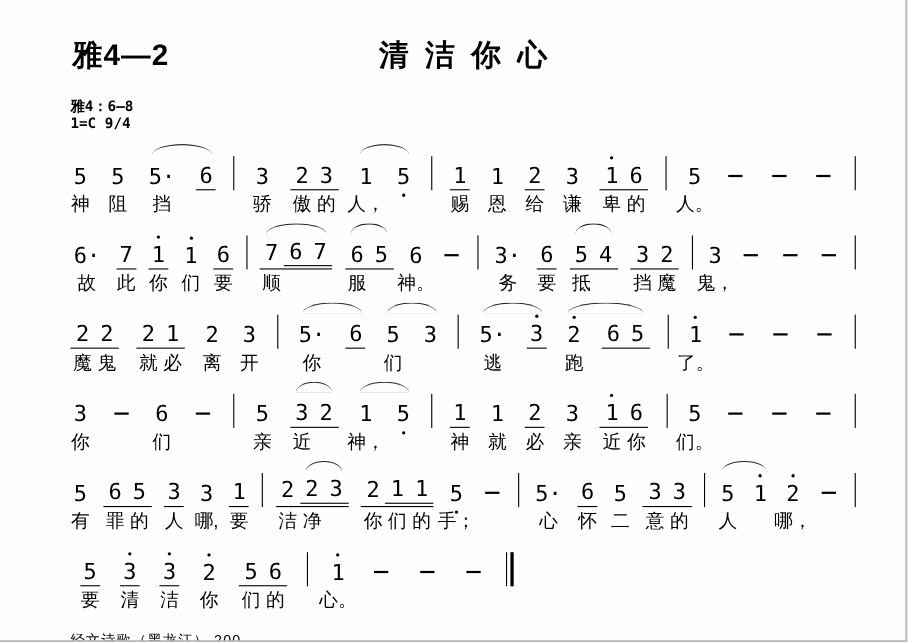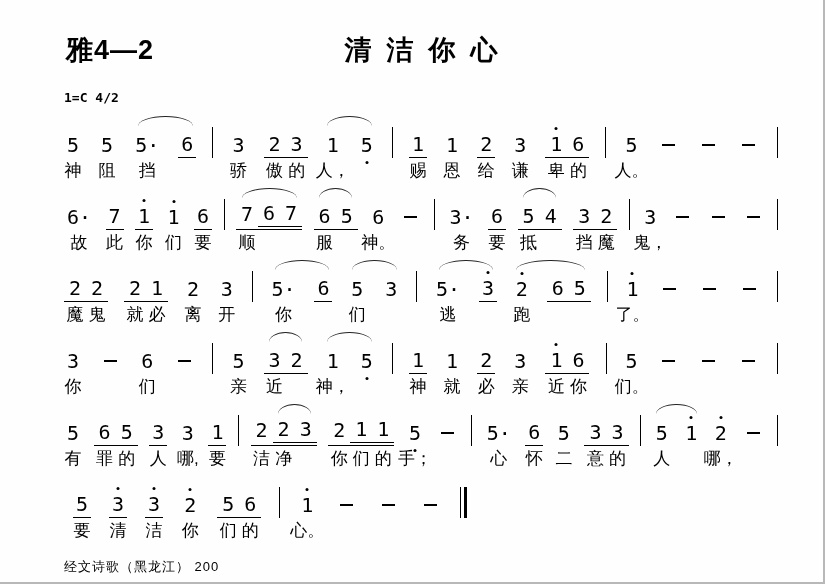--- a/index.html
+++ b/index.html
@@ -44,21 +44,22 @@
 </head>
 <body>
 
 <div class="page">
   <div class="content">
     <div class="header">
       <div class="stamp">雅4—2</div>
       <div class="title">清洁你心</div>
     </div>
     <div class="meta">
-      <div>1=C 4/2</div>
+      <div>雅4：6—8</div>
+      <div>1=C 9/4</div>
     </div>
     <div class="score">
         <div class="system stretch">
           <div class="notes">
             <div class="cell">
               <div class="digit">5</div>
             </div>
             <div class="cell">
               <div class="digit">5</div>
             </div>

